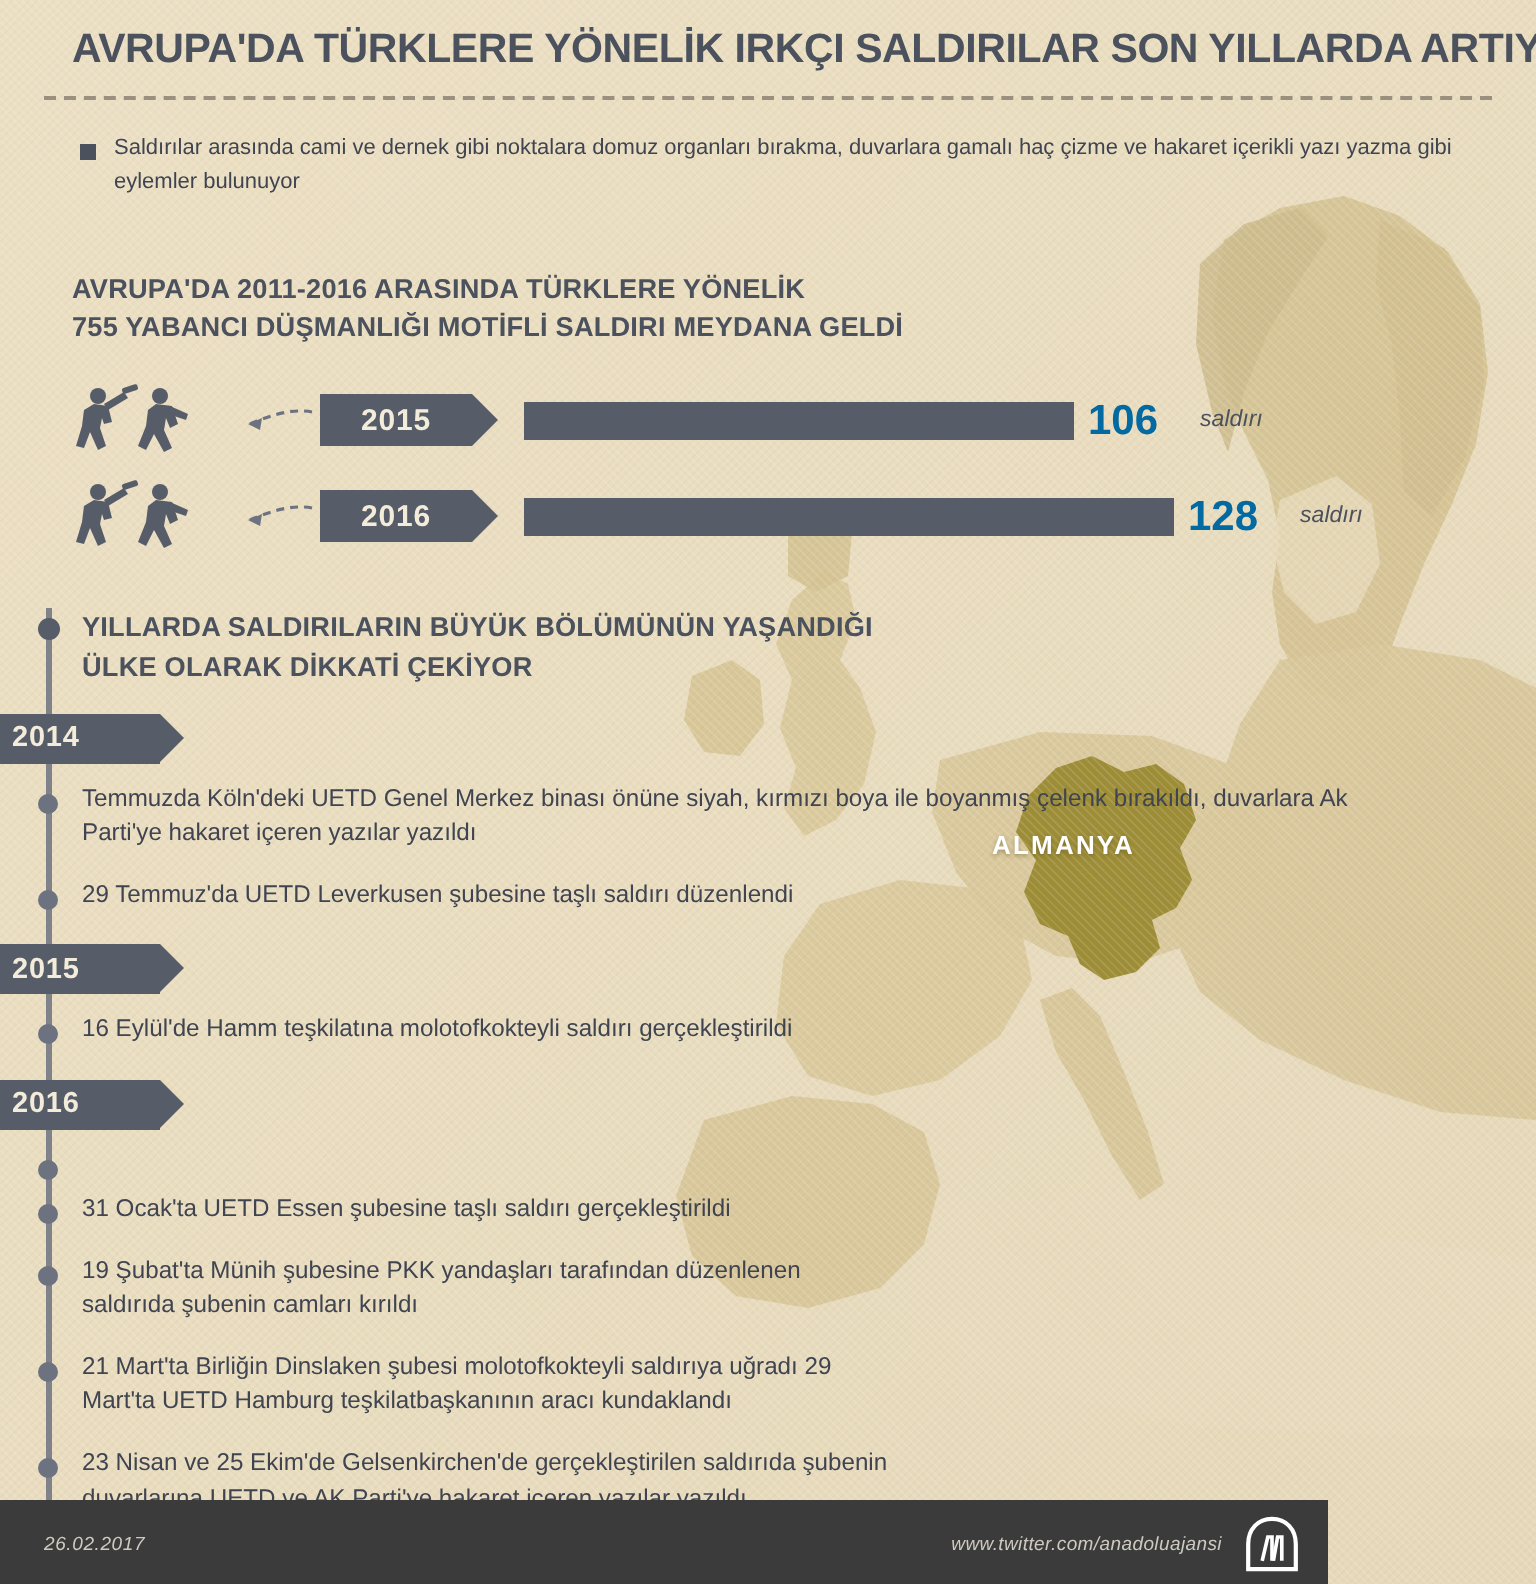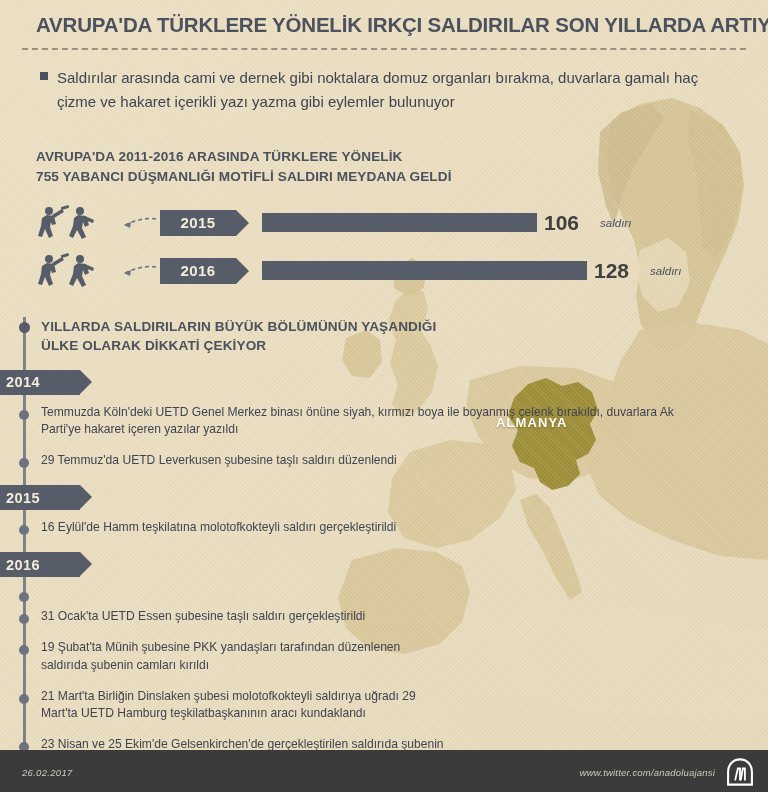--- a/index.html
+++ b/index.html
@@ -71,21 +71,21 @@
     gap: 9px;
     padding: 16px 40px 0 40px;
   }
   .sq-bullet {
     width: 8px; height: 8px;
     background: #4b515d;
     margin-top: 6px;
     flex: 0 0 auto;
   }
   .lede-text {
-    font-size: 15px;
+    font-size: 11px;
     color: #3f4450;
     line-height: 1.58;
   }
 
   
   .stats { padding: 34px 0 0 36px; }
   .stats-heading {
     font-size: 13.6px;
     font-weight: bold;
     color: #4b515d;
@@ -145,21 +145,21 @@
     margin-left: 26px;
     min-width: 0;
   }
   .bar-fill {
     height: 19px;
     background: #565c68;
   }
   .bar-value {
     font-size: 21px;
     font-weight: bold;
-    color: #404040;
+    color: #0369a1;
     margin-left: 7px;
     line-height: 1;
   }
   .bar-unit {
     font-size: 11.5px;
     font-style: italic;
     color: #4b515d;
     margin-left: 21px;
   }
 
@@ -238,21 +238,21 @@
     font-size: 12.1px;
     color: #3f4450;
     line-height: 1.42;
     max-width: 650px;
   }
 
   
   .footer {
     position: absolute;
     left: 0; bottom: 0;
-    width: 768px;
+    width: 664px;
     height: 42px;
     background: #3b3b3b;
     display: flex;
     align-items: center;
     justify-content: space-between;
     padding: 2px 14px 0 22px;
     z-index: 3;
   }
   .footer-date {
     font-size: 9.5px;

